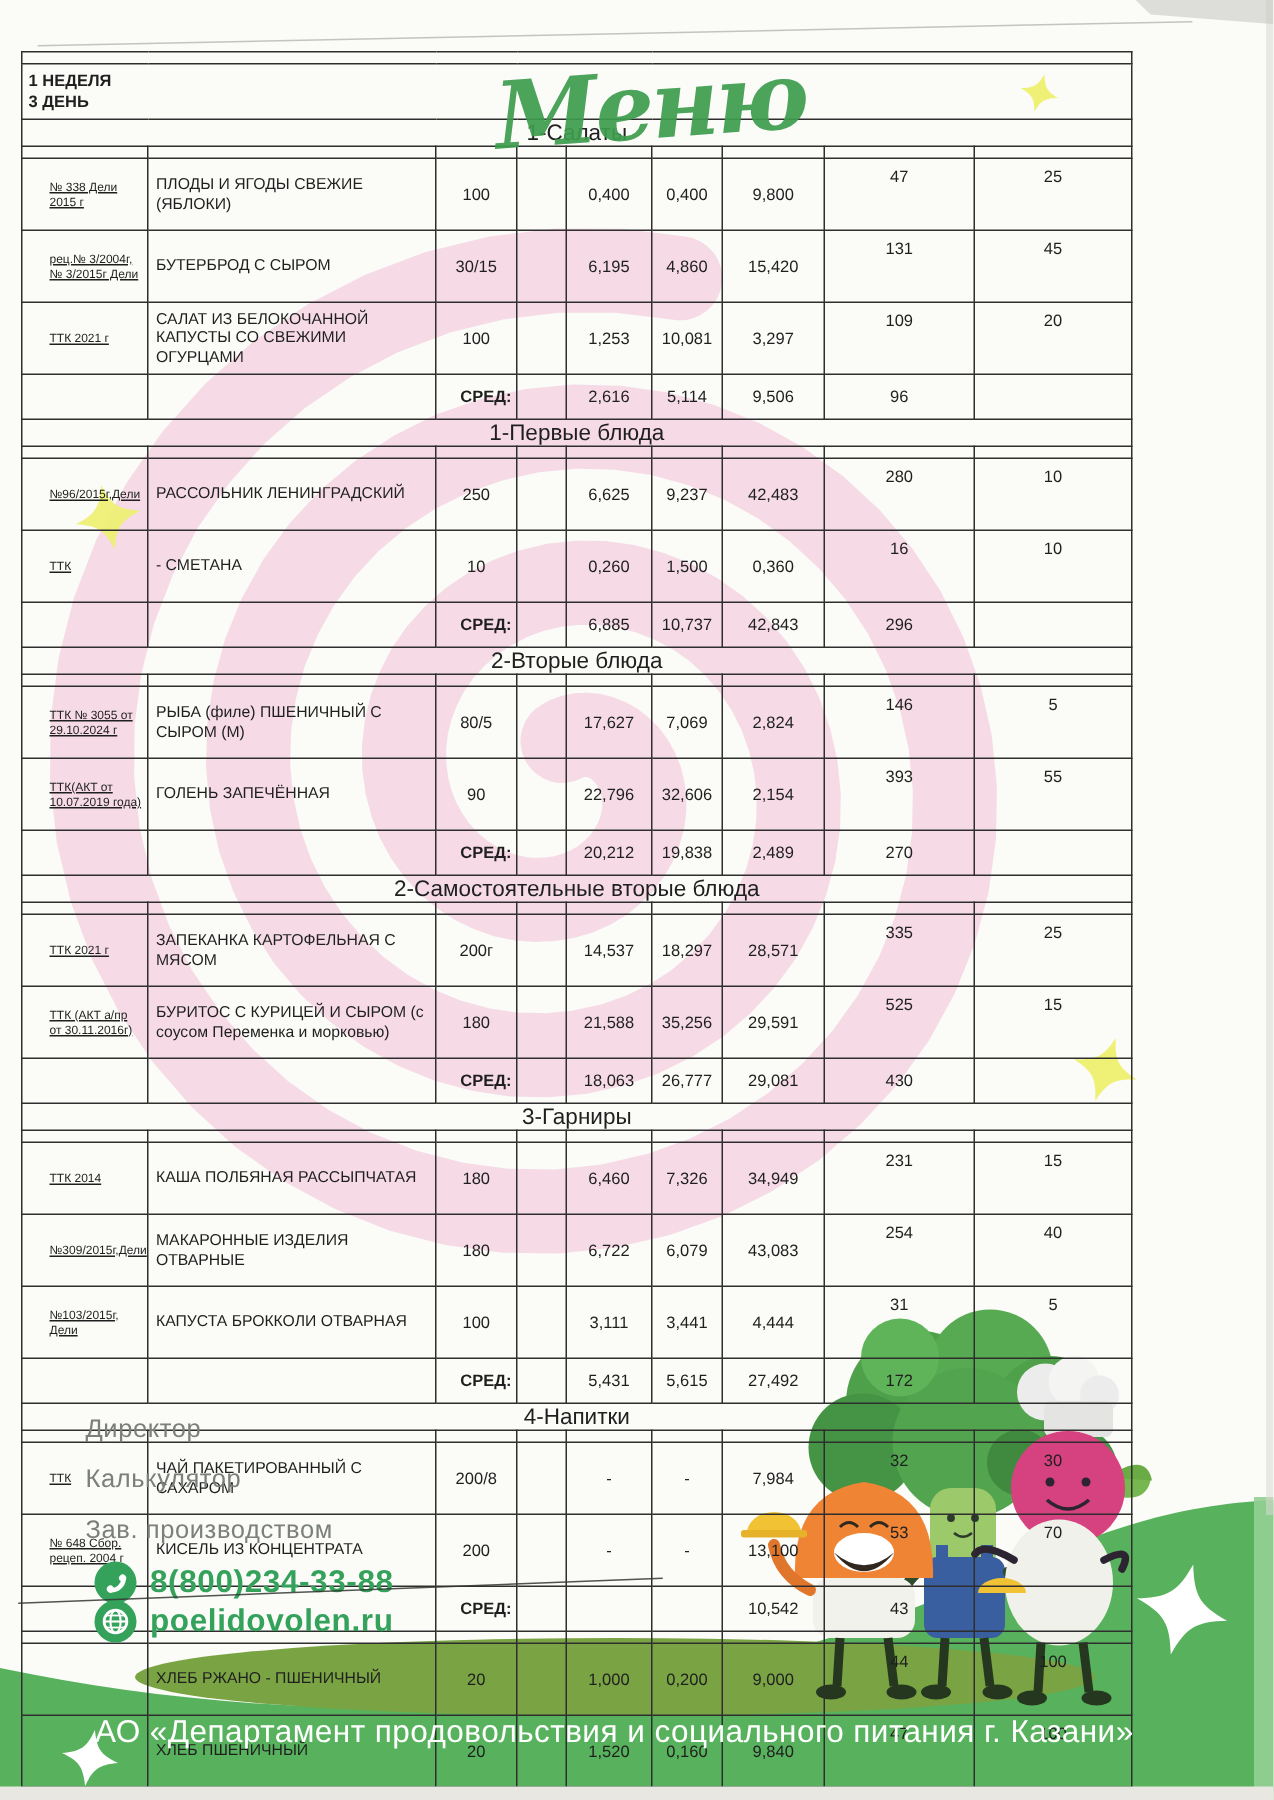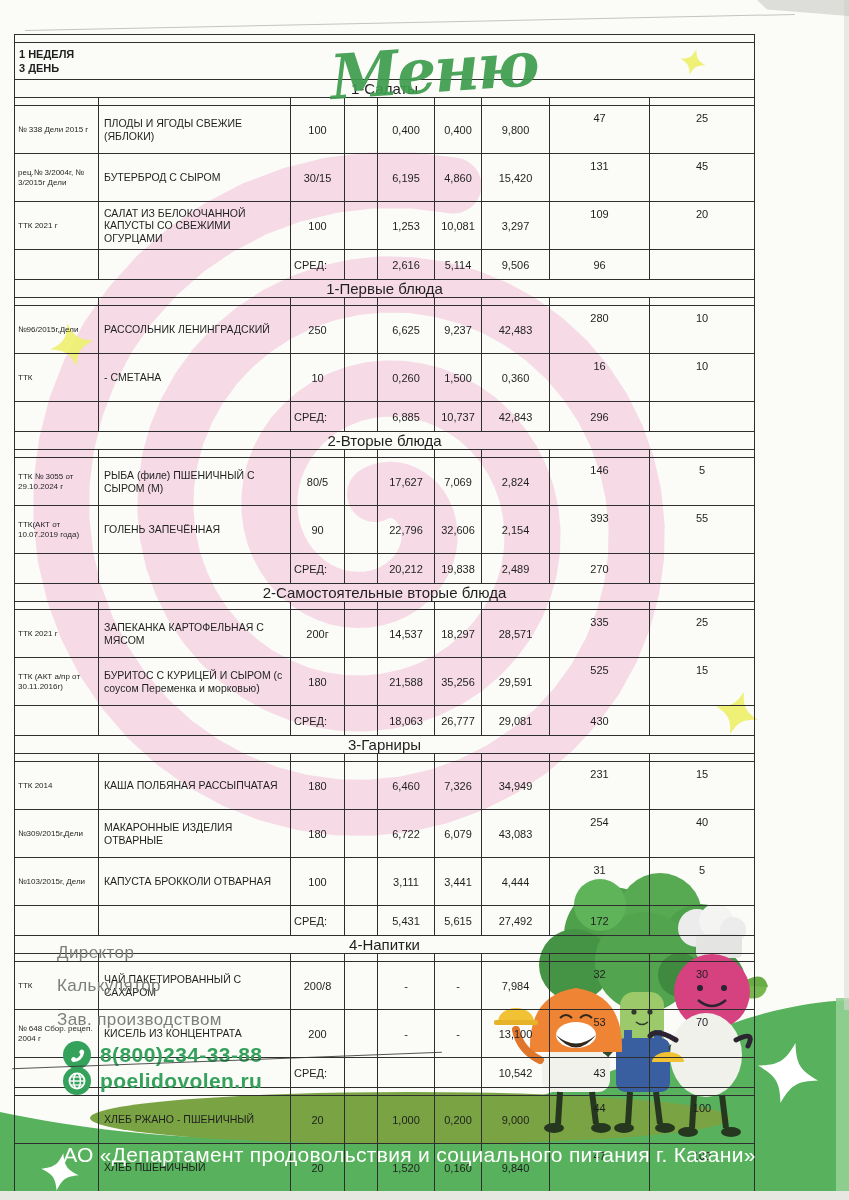--- a/index.html
+++ b/index.html
@@ -16,27 +16,27 @@
   
   .table-wrap{position:absolute;left:14px;top:34px;z-index:3;}
   table{border-collapse:collapse;table-layout:fixed;width:740px;background:transparent;}
   td{border:1px solid var(--line,#2e2e2e);padding:1px 3px;vertical-align:middle;overflow:hidden;}
   table{border:1.5px solid var(--line,#2e2e2e);}
   .r-thin td{height:7px;padding:0;}
   .r-week td{height:34px;font-size:11px;font-weight:700;padding-left:4px;line-height:1.3;margin-top:20px;}
   .r-sec td{height:15px;text-align:center;font-size:15px;font-weight:400;padding:0;}
   .r-data td{height:40px;}
   .r-avg td{height:27px;}
-  .c-ref{font-size:8px;line-height:1.25;padding-left:3px;}
+  .c-ref{font-size:8px;line-height:1.25;padding-left:18px;text-decoration:underline;}
   .c-dish{font-size:10.5px;line-height:1.2;padding-left:5px;}
   .c-portion{font-size:11px;text-align:center;}
   .c-gap{}
   .c-v{font-size:11px;text-align:center;}
   .c-v4,.c-v5{vertical-align:top;padding-top:6px;margin-top:36px;}
-  .avg-label{font-size:11px;font-weight:400;text-align:left;}
+  .avg-label{font-size:11px;font-weight:700;text-align:right;}
   
   #menu-watermark{
     position:absolute;left:330px;top:40px;z-index:6;
     font-family:"DejaVu Serif", serif;font-style:italic;font-weight:600;
     font-size:62px;color:var(--wm-green,#3e9d4e);transform:rotate(-4deg);
     opacity:.92;letter-spacing:-2px;line-height:1;
   }
   
   .signature{
     position:absolute;left:57px;z-index:6;

